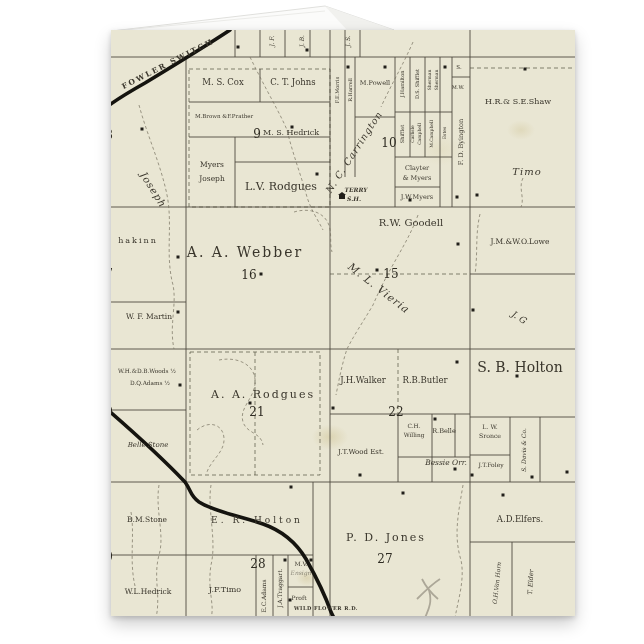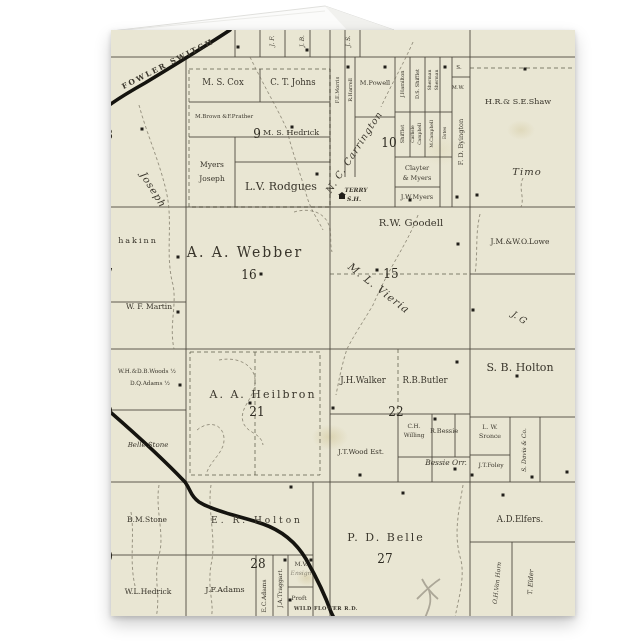--- a/index.html
+++ b/index.html
@@ -212,61 +212,61 @@
       <span class="lb" style="left:350px;top:112px;font-size:6.5px;transform:translate(-50%,-50%) rotate(-90deg)">F. D. Byington</span>
       <span class="lb it" style="left:243px;top:122px;font-size:9.5px;letter-spacing:1px;transform:translate(-50%,-50%) rotate(-57deg)">N. C. Carrington</span>
       <span class="lb bd it" style="left:245px;top:160px;font-size:6px">TERRY</span>
       <span class="lb bd it" style="left:243px;top:169px;font-size:6px">S.H.</span>
 
       <span class="lb" style="left:407px;top:72px;font-size:8px">H.R.&amp; S.E.Shaw</span>
       <span class="lb it" style="left:416px;top:142px;font-size:10px;letter-spacing:1px">Timo</span>
 
       <span class="lb" style="left:27px;top:211px;font-size:8px;letter-spacing:2px">hakinn</span>
       <span class="lb num" style="left:-2px;top:244px">7</span>
-      <span class="lb" style="left:38px;top:277px;font-size:7.5px">W. F. Martin</span>
+      <span class="lb" style="left:38px;top:287px;font-size:7.5px">W. F. Martin</span>
       <span class="lb" style="left:134px;top:222px;font-size:14px;letter-spacing:2px">A. A. Webber</span>
       <span class="lb num" style="left:138px;top:245px">16</span>
       <span class="lb" style="left:300px;top:193px;font-size:10px">R.W. Goodell</span>
       <span class="lb num" style="left:280px;top:244px">15</span>
       <span class="lb it" style="left:268px;top:258px;font-size:10.5px;letter-spacing:1px;transform:translate(-50%,-50%) rotate(38deg)">M. L. Vieria</span>
       <span class="lb" style="left:409px;top:212px;font-size:7.5px">J.M.&amp;W.O.Lowe</span>
       <span class="lb it" style="left:408px;top:288px;font-size:9px;transform:translate(-50%,-50%) rotate(33deg)">J. G</span>
 
       <span class="lb" style="left:36px;top:342px;font-size:5.8px">W.H.&amp;D.B.Woods ½</span>
       <span class="lb" style="left:39px;top:354px;font-size:5.8px">D.Q.Adams ½</span>
       <span class="lb num" style="left:-2px;top:382px">0</span>
       <span class="lb it" style="left:37px;top:415px;font-size:7px">Belle Stone</span>
-      <span class="lb" style="left:152px;top:364px;font-size:11px;letter-spacing:2px">A. A. Heilbron</span>
+      <span class="lb" style="left:152px;top:364px;font-size:11px;letter-spacing:2px">A. A. Rodgues</span>
       <span class="lb num" style="left:146px;top:382px">21</span>
       <span class="lb" style="left:252px;top:350px;font-size:8.5px">J.H.Walker</span>
       <span class="lb" style="left:314px;top:350px;font-size:8.5px">R.B.Butler</span>
       <span class="lb num" style="left:285px;top:382px">22</span>
       <span class="lb" style="left:303px;top:397px;font-size:5.8px">C.H.</span>
       <span class="lb" style="left:303px;top:406px;font-size:5.8px">Willing</span>
-      <span class="lb" style="left:333px;top:401px;font-size:6.5px">R.Bessie</span>
+      <span class="lb" style="left:333px;top:401px;font-size:6.5px">R.Belle</span>
       <span class="lb" style="left:250px;top:422px;font-size:7px">J.T.Wood Est.</span>
       <span class="lb it" style="left:335px;top:433px;font-size:7.5px">Bessie Orr.</span>
-      <span class="lb" style="left:409px;top:337px;font-size:11px">S. B. Holton</span>
+      <span class="lb" style="left:409px;top:337px;font-size:14px">S. B. Holton</span>
       <span class="lb" style="left:379px;top:397px;font-size:6.2px">L. W.</span>
       <span class="lb" style="left:379px;top:406px;font-size:6.2px">Sronce</span>
       <span class="lb it" style="left:413px;top:420px;font-size:6px;transform:translate(-50%,-50%) rotate(-90deg)">S. Davis &amp; Co.</span>
       <span class="lb" style="left:380px;top:435px;font-size:6px">J.T.Foley</span>
 
       <span class="lb" style="left:36px;top:490px;font-size:7.5px">B.M.Stone</span>
       <span class="lb num" style="left:-2px;top:527px">9</span>
       <span class="lb" style="left:37px;top:562px;font-size:7.5px">W.L.Hedrick</span>
       <span class="lb" style="left:146px;top:490px;font-size:9px;letter-spacing:3px">E. R. Holton</span>
       <span class="lb num" style="left:147px;top:534px">28</span>
-      <span class="lb" style="left:114px;top:560px;font-size:8px">J.F.Adams</span>
+      <span class="lb" style="left:114px;top:560px;font-size:8px">J.F.Timo</span>
       <span class="lb" style="left:153px;top:566px;font-size:6px;transform:translate(-50%,-50%) rotate(-90deg)">E.C.Adams</span>
       <span class="lb" style="left:169px;top:558px;font-size:6px;transform:translate(-50%,-50%) rotate(-90deg)">J.A.Traggart.</span>
       <span class="lb" style="left:190px;top:534px;font-size:6px">M.V.</span>
       <span class="lb it" style="left:190px;top:543px;font-size:6px;opacity:.55">Ensign</span>
       <span class="lb" style="left:188px;top:568px;font-size:6px">Proft</span>
-      <span class="lb" style="left:275px;top:507px;font-size:11px;letter-spacing:2px">P. D. Belle</span>
+      <span class="lb" style="left:275px;top:507px;font-size:11px;letter-spacing:2px">P. D. Jones</span>
       <span class="lb num" style="left:274px;top:529px">27</span>
       <span class="lb" style="left:409px;top:489px;font-size:8.5px">A.D.Elfers.</span>
       <span class="lb it" style="left:386px;top:553px;font-size:6px;transform:translate(-50%,-50%) rotate(-84deg)">O.H.Van Horn</span>
       <span class="lb it" style="left:420px;top:552px;font-size:6.5px;transform:translate(-50%,-50%) rotate(-87deg)">T. Elder</span>
       <span class="lb bd" style="left:215px;top:578px;font-size:5px;letter-spacing:.5px">WILD FLOWER R.D.</span>
 
     </div>
   </div>
 </div>
 

